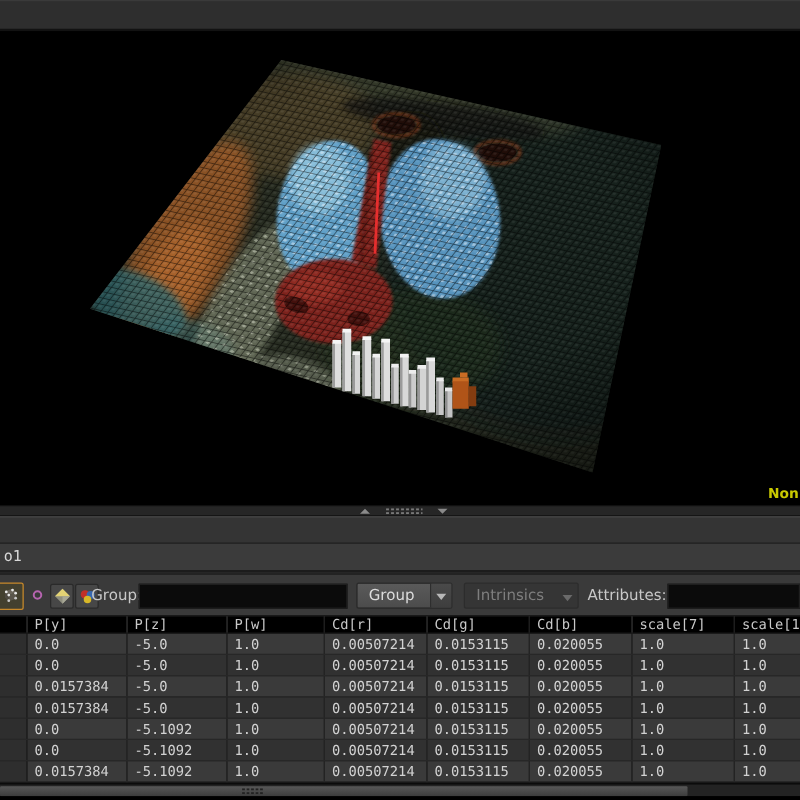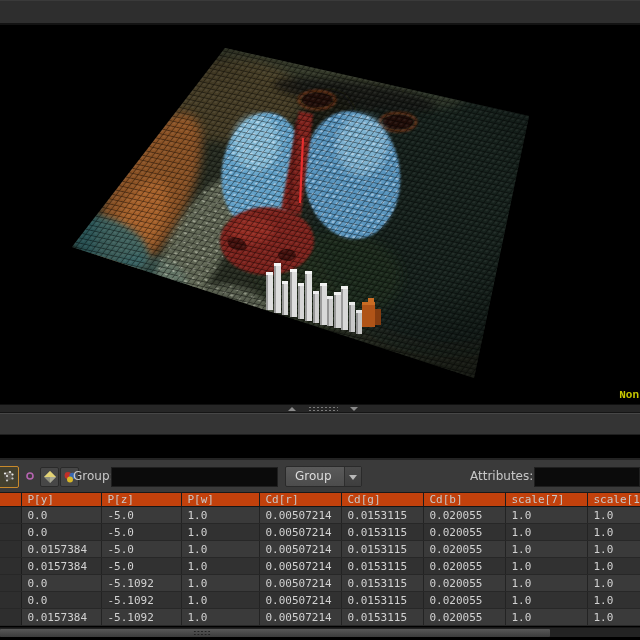--- a/index.html
+++ b/index.html
@@ -9,21 +9,21 @@
     background:#000; font-family:"DejaVu Sans", "Liberation Sans", sans-serif;
     color:#ccc;
   }
   
   #top-bar {
     position:absolute; left:0; top:0; width:640px; height:25px;
     background:#2e2e2e; border-top:1px solid #3a3a3a; border-bottom:2px solid #121212;
   }
   
   #viewport {
-    position:absolute; left:0; top:25px; width:640px; height:379px; background:#000;font-family:Liberation Mono, monospace;
+    position:absolute; left:0; top:25px; width:640px; height:379px; background:#000;
   }
   #viewport svg { position:absolute; left:0; top:0; }
   #viewport-status {
     position:absolute; right:1px; bottom:3px; font-size:11px; font-weight:600;
     color:#c9c900; letter-spacing:0;
   }
   
   #splitter {
     position:absolute; left:0; top:404px; width:640px; height:9px;
     background:#262626; border-top:1px solid #101010; border-bottom:1px solid #151515;
@@ -86,21 +86,21 @@
     background:#353535; border:1px solid #2c2c2c; border-radius:2px;
     font-size:12px; color:#7e7e7e; text-align:left; padding-left:9px; line-height:19px;
   }
   #intrinsics-btn .dd-arrow { border-top-color:#6a6a6a; }
   
   #ss-table-wrap { position:absolute; left:0; top:493px; width:640px; height:133px; overflow:hidden;
     background:#2b2b2b; }
   table { border-collapse:collapse; table-layout:fixed; width:640px;
     font-family:"DejaVu Sans Mono","Liberation Mono",monospace; font-size:11px; }
   th {
-    height:13px; background:#c2410c; color:#c8c8c8; font-weight:normal; text-align:left;
+    height:13px; background:#000000; color:#c8c8c8; font-weight:normal; text-align:left;
     padding:0 0 0 6px; border-right:1px solid #1d1d1d; border-bottom:1px solid #161616;
     white-space:nowrap; overflow:hidden;
   }
   th.idx, td.idx { padding:0; border-right:1px solid #1d1d1d; }
   td {
     height:17px; color:#d2d2d2; padding:0 0 0 6px;
     border-right:1px solid #232323; border-bottom:1px solid #272727;
     white-space:nowrap; overflow:hidden;
   }
   tbody tr:nth-child(odd) td { background:#3a3a3a; }
@@ -288,20 +288,21 @@
   <div id="splitter">
     <div class="handle">
       <div class="tri-up"></div>
       <div class="grip-dots"></div>
       <div class="tri-down"></div>
     </div>
   </div>
 
   <div id="tab-strip"></div>
 
+  <div id="path-bar">o1</div>
 
   <div id="ss-toolbar">
     <div class="mode-btn" id="btn-points">
       <svg width="14" height="14" viewBox="0 0 14 14">
         <polygon points="3,4 9,2 12,5 6,7" fill="#6a655a"></polygon>
         <polygon points="3,4 6,7 6,12 3,9" fill="#4e4a42"></polygon>
         <polygon points="6,7 12,5 12,10 6,12" fill="#5a564c"></polygon>
         <circle cx="4" cy="4.5" r="1.1" fill="#e8e8e8"></circle>
           <circle cx="9" cy="3" r="1.1" fill="#e8e8e8"></circle>
         <circle cx="11.5" cy="5.5" r="1.1" fill="#e8e8e8"></circle>
@@ -333,20 +334,24 @@
     <span class="tb-label" id="group-label">Group:</span>
     <input class="tb-input" id="group-input" value="" style="">
 
     <div id="view-btn">
       <span>Group</span>
       <span class="arrow-box">
         <span class="dd-arrow"></span>
       </span>
     </div>
 
+    <div id="intrinsics-btn">
+      <span>Intrinsics</span>
+      <span class="dd-arrow" style="top:9px;"></span>
+    </div>
 
     <span class="tb-label" id="attributes-label">Attributes:</span>
     <input class="tb-input" id="attributes-input" value="" style="">
   </div>
 
   <div id="ss-table-wrap">
     <table>
       <colgroup id="table-cols">
           <col style="width: 21px;">
           <col style="width: 80px;">

